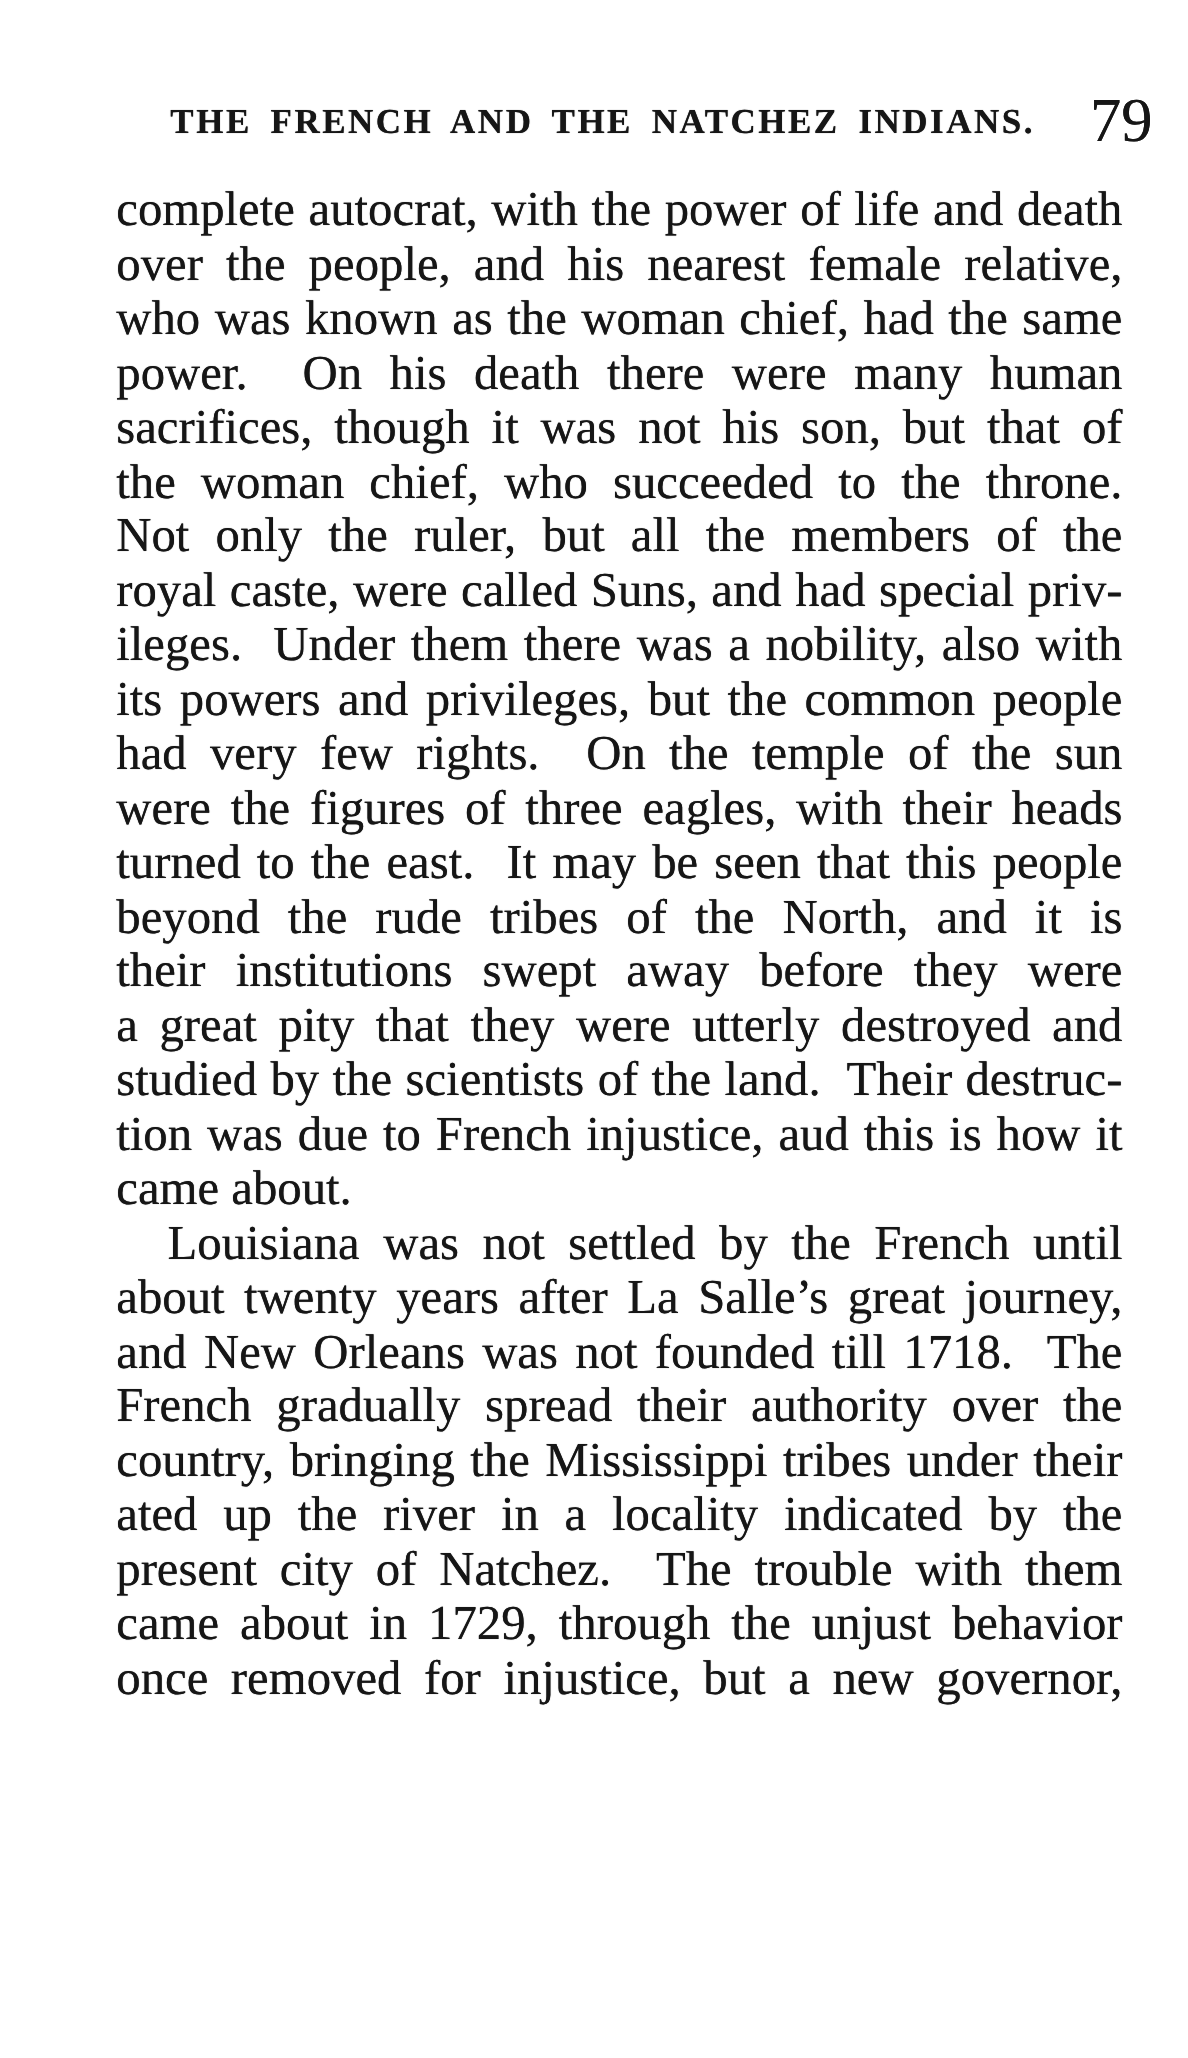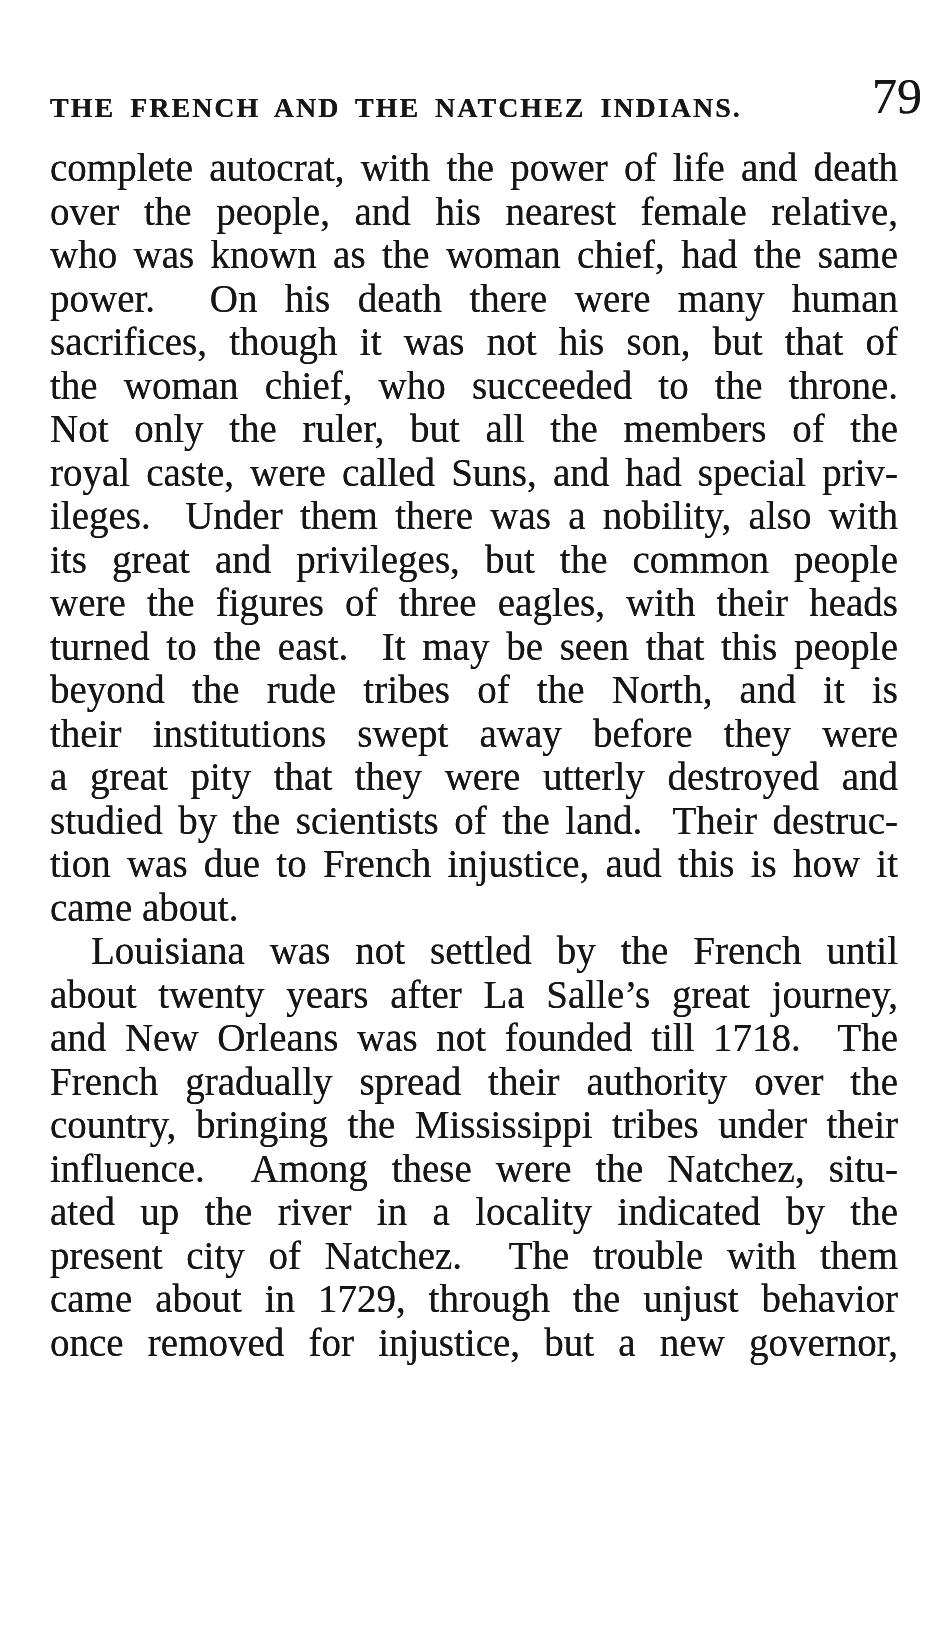--- a/index.html
+++ b/index.html
@@ -17,22 +17,22 @@
     position: absolute;
     top: 76px;
     left: 50px;
     width: 848px;
     height: 40px;
   }
   .running-title {
     position: absolute;
     left: 0;
     right: 70px;
-    top: 16px;
-    text-align: left;
+    top: 6px;
+    text-align: right;
     font-size: 28px;
     font-weight: bold;
     letter-spacing: 2px;
     word-spacing: 6px;
     white-space: nowrap;
     text-shadow: 0 0 0.6px rgba(0,0,0,0.85);
   }
   .page-number {
     position: absolute;
     right: -24px;
@@ -47,20 +47,21 @@
     left: 50px;
     width: 848px;
   }
   .text-line {
     font-size: 39px;
     line-height: 43.5px;
     white-space: nowrap;
     text-align: justify;
     text-align-last: justify;
     text-shadow: 0 0 0.55px rgba(0,0,0,0.9);
+    margin-left: 43px;
   }
   .text-line.para-end {
     text-align-last: left;
   }
   .text-line.indent {
     text-indent: 41px;
   }
 </style>
 </head>
 <body>
@@ -73,33 +74,33 @@
   <div class="body-text" id="body-text">
       <div class="text-line">complete autocrat, with the power of life and death</div>
       <div class="text-line">over the people, and his nearest female relative,</div>
       <div class="text-line">who was known as the woman chief, had the same</div>
       <div class="text-line">power.&nbsp; On his death there were many human</div>
       <div class="text-line">sacrifices, though it was not his son, but that of</div>
       <div class="text-line">the woman chief, who succeeded to the throne.</div>
       <div class="text-line">Not only the ruler, but all the members of the</div>
       <div class="text-line">royal caste, were called Suns, and had special priv-</div>
       <div class="text-line">ileges.&nbsp; Under them there was a nobility, also with</div>
-      <div class="text-line">its great and privileges, but the common people</div>
+      <div class="text-line">its powers and privileges, but the common people</div>
+      <div class="text-line">had very few rights.&nbsp; On the temple of the sun</div>
       <div class="text-line">were the figures of three eagles, with their heads</div>
       <div class="text-line">turned to the east.&nbsp; It may be seen that this people</div>
       <div class="text-line">beyond the rude tribes of the North, and it is</div>
       <div class="text-line">their institutions swept away before they were</div>
       <div class="text-line">a great pity that they were utterly destroyed and</div>
       <div class="text-line">studied by the scientists of the land.&nbsp; Their destruc-</div>
       <div class="text-line">tion was due to French injustice, aud this is how it</div>
       <div class="text-line para-end">came about.</div>
       <div class="text-line indent">Louisiana was not settled by the French until</div>
       <div class="text-line">about twenty years after La Salle’s great journey,</div>
       <div class="text-line">and New Orleans was not founded till 1718.&nbsp; The</div>
       <div class="text-line">French gradually spread their authority over the</div>
       <div class="text-line">country, bringing the Mississippi tribes under their</div>
-      <div class="text-line">influence.&nbsp; Among these were the Natchez, situ-</div>
       <div class="text-line">ated up the river in a locality indicated by the</div>
       <div class="text-line">present city of Natchez.&nbsp; The trouble with them</div>
       <div class="text-line">came about in 1729, through the unjust behavior</div>
       <div class="text-line">once removed for injustice, but a new governor,</div>
     </div>
 </div>
 
 </body></html>

